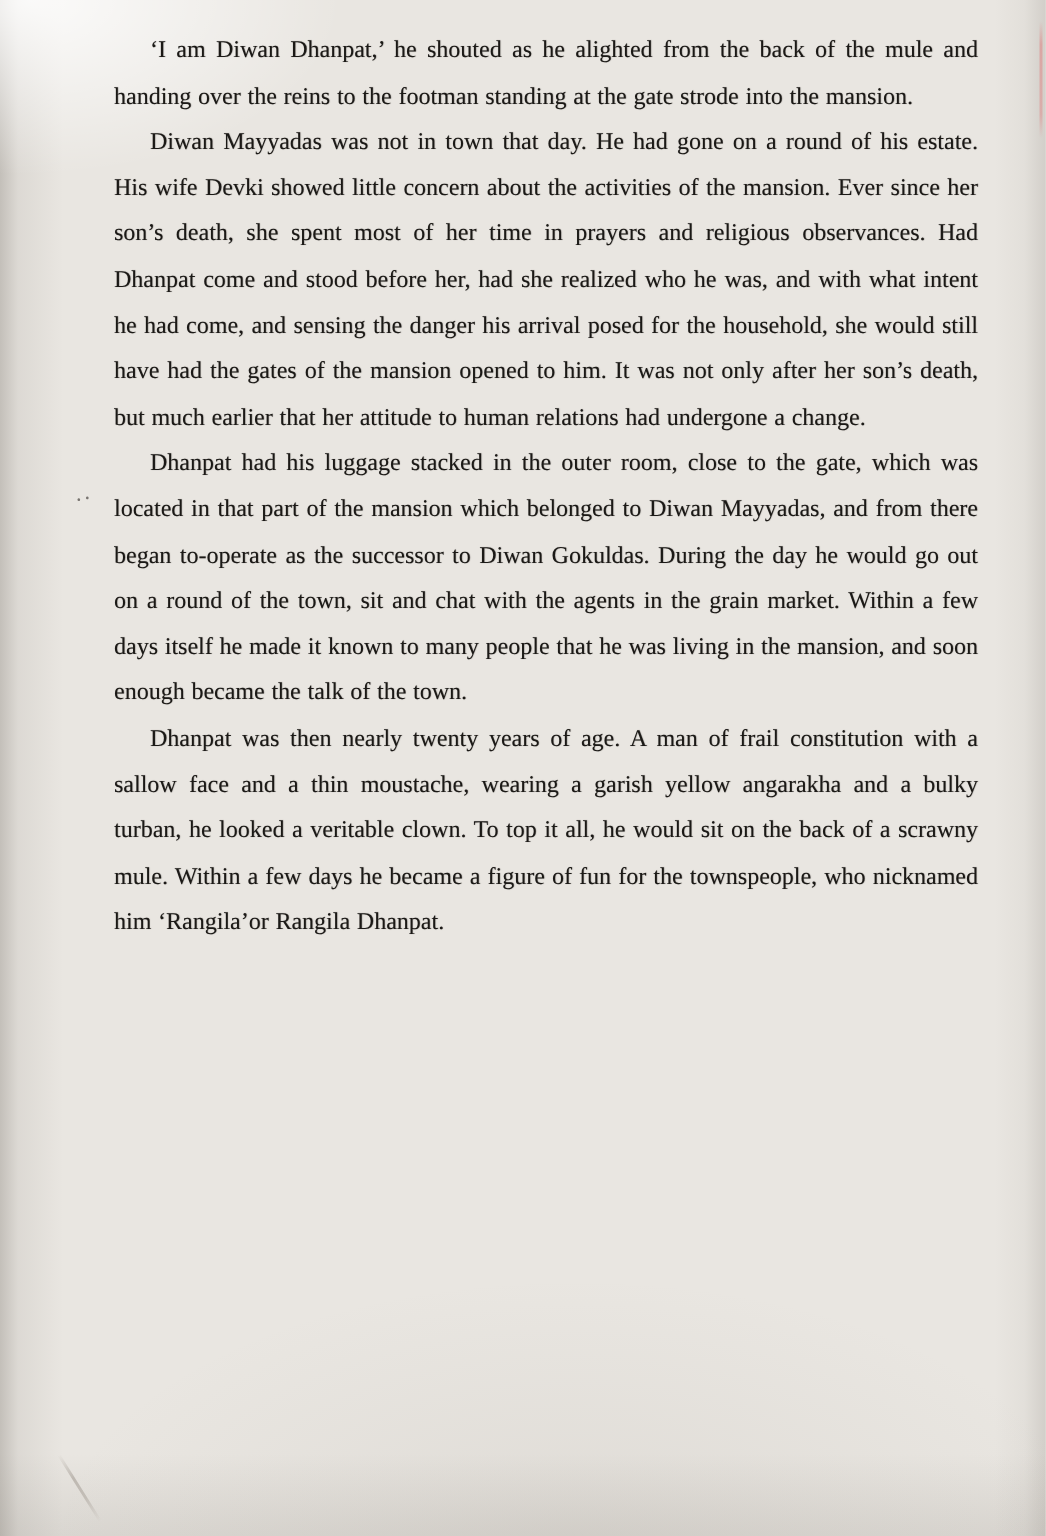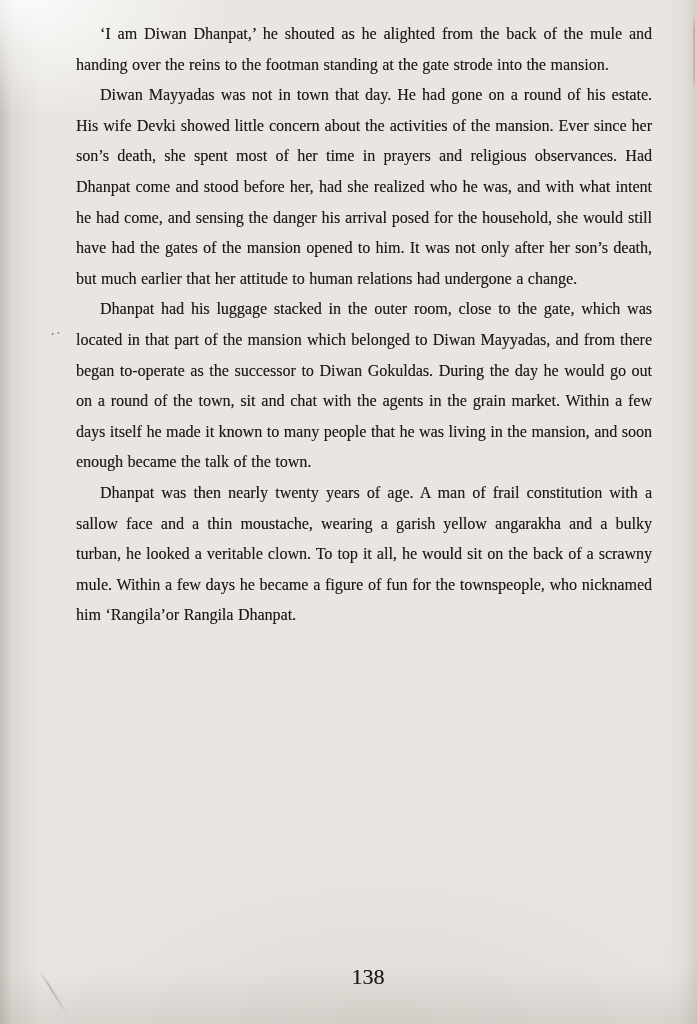--- a/index.html
+++ b/index.html
@@ -101,15 +101,14 @@
     <p>Dhanpat had his luggage stacked in the outer room, close to the gate, which was located in that part of the mansion which belonged to Diwan Mayyadas, and from there began to-operate as the successor to Diwan Gokuldas. During the day he would go out on a round of the town, sit and chat with the agents in the grain market. Within a few days itself he made it known to many people that he was living in the mansion, and soon enough became the talk of the town.</p>
     <p>Dhanpat was then nearly twenty years of age. A man of frail constitution with a sallow face and a thin moustache, wearing a garish yellow angarakha and a bulky turban, he looked a veritable clown. To top it all, he would sit on the back of a scrawny mule. Within a few days he became a figure of fun for the townspeople, who nicknamed him ‘Rangila’or Rangila Dhanpat.</p>
   </div>
 
   <div class="margin-mark">..</div>
 
   <div class="scratch-artifact"></div>
 
   <div class="edge-line-artifact"></div>
 
-  <div class="page-number">138</div>
 
 </div>
 
 </body></html>

